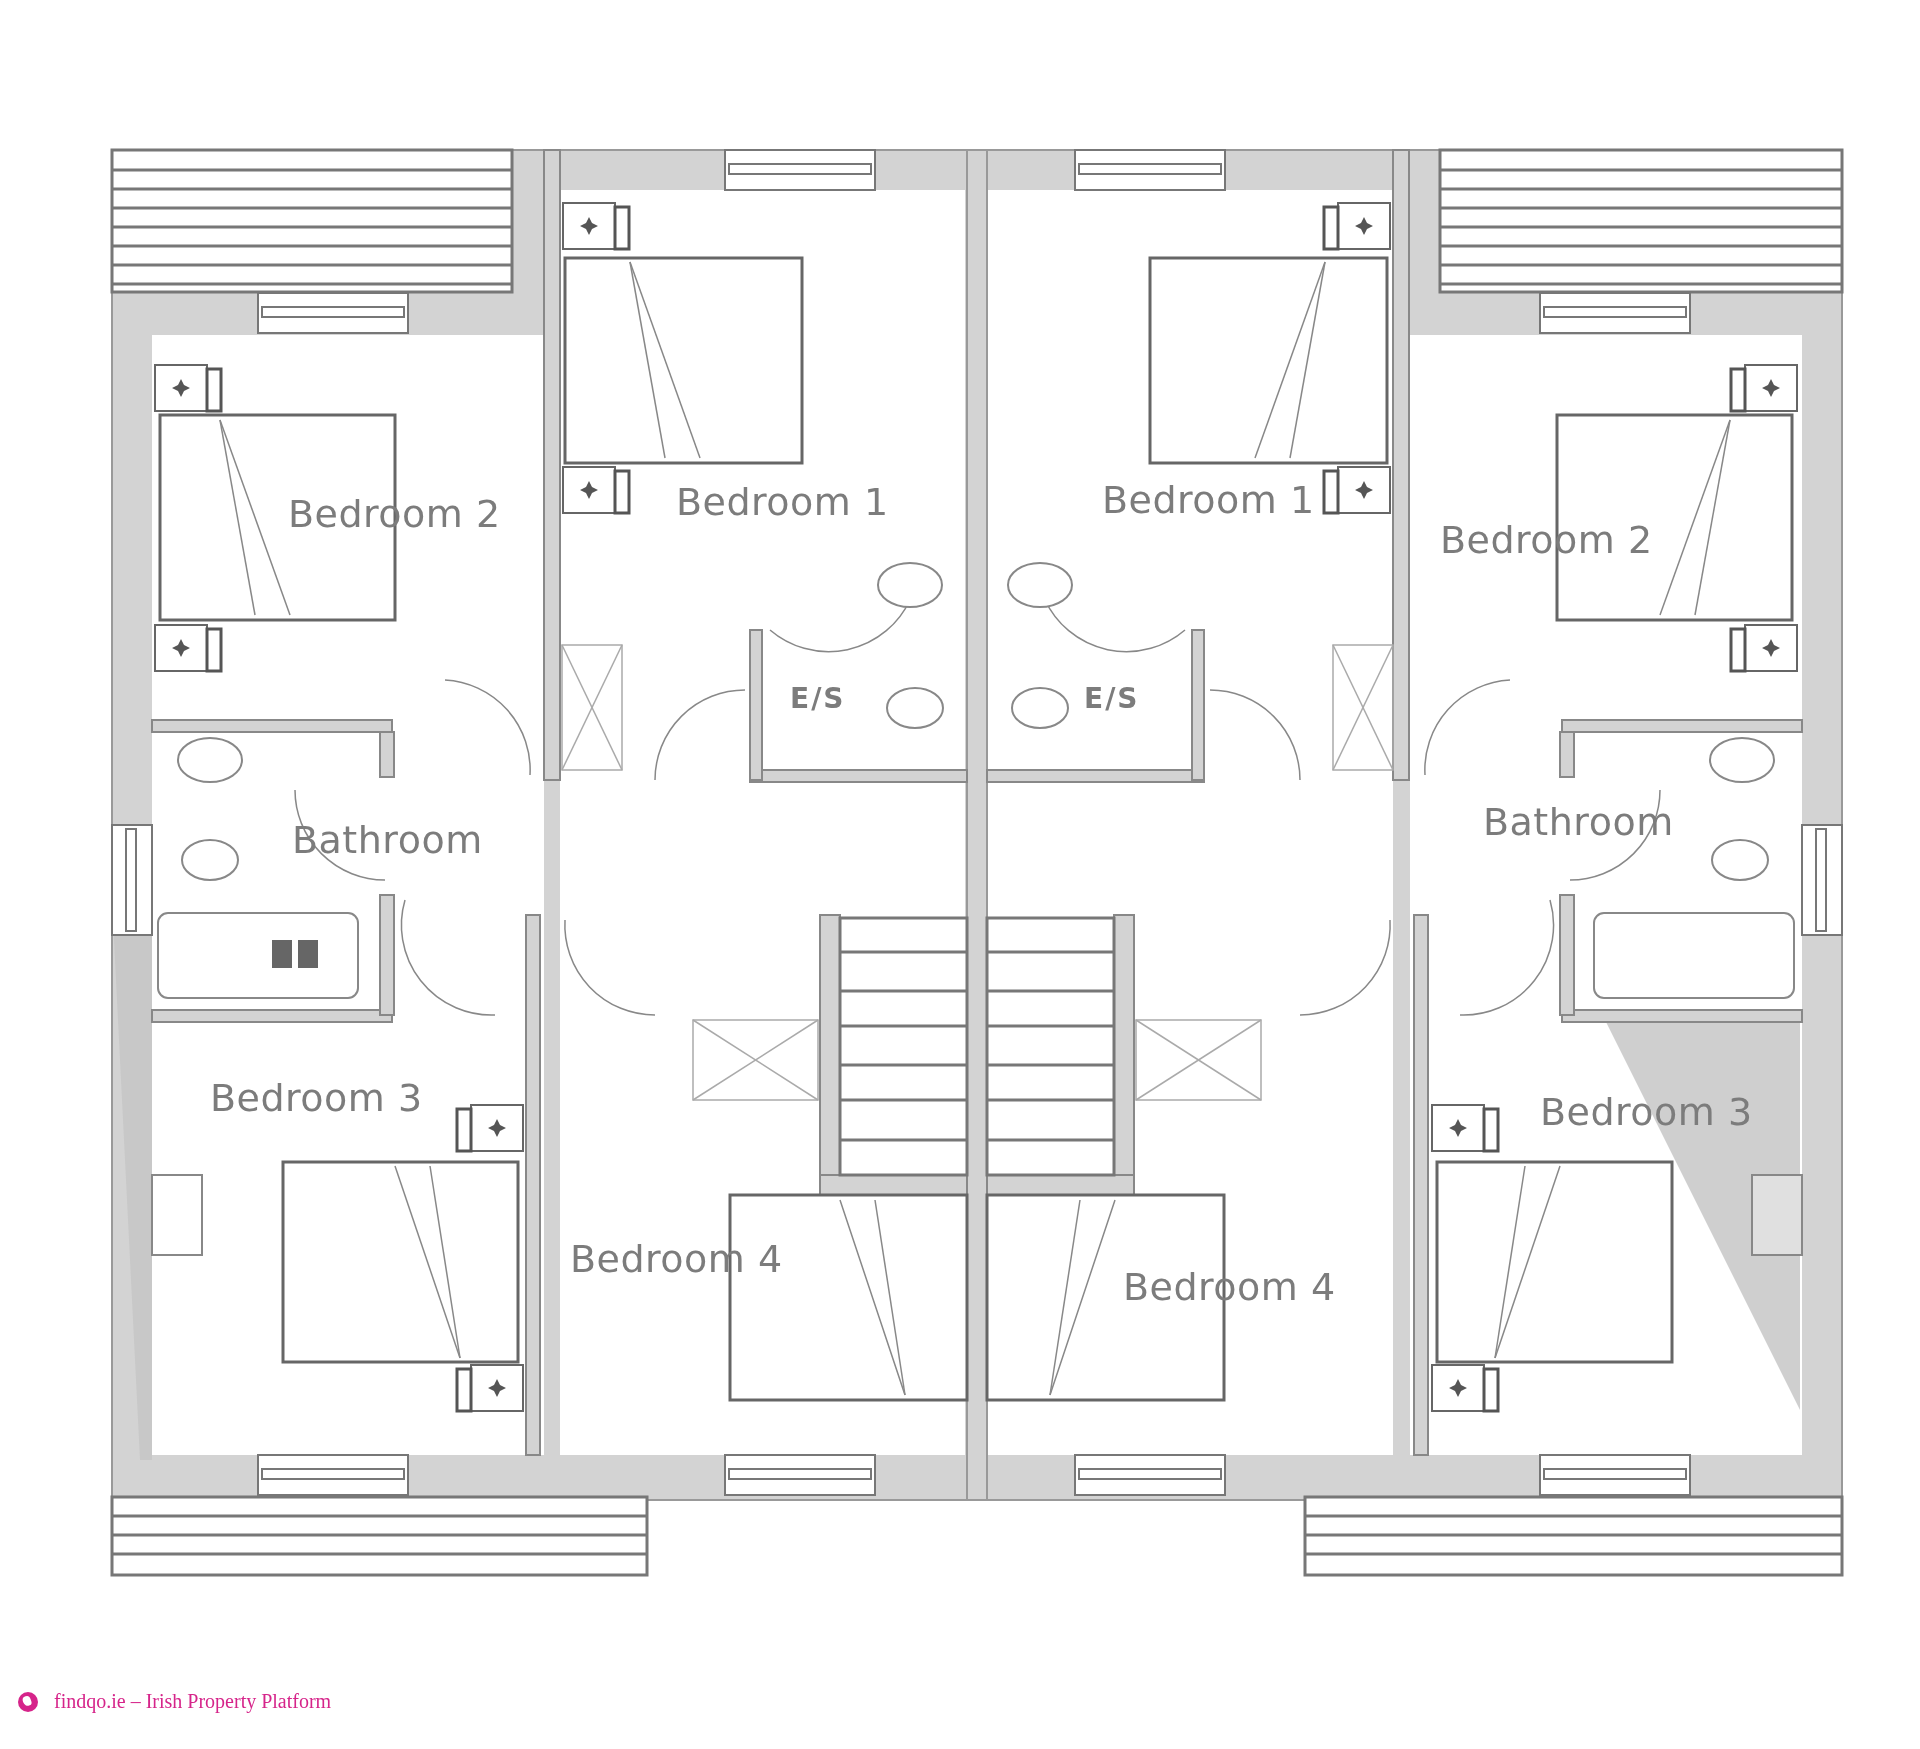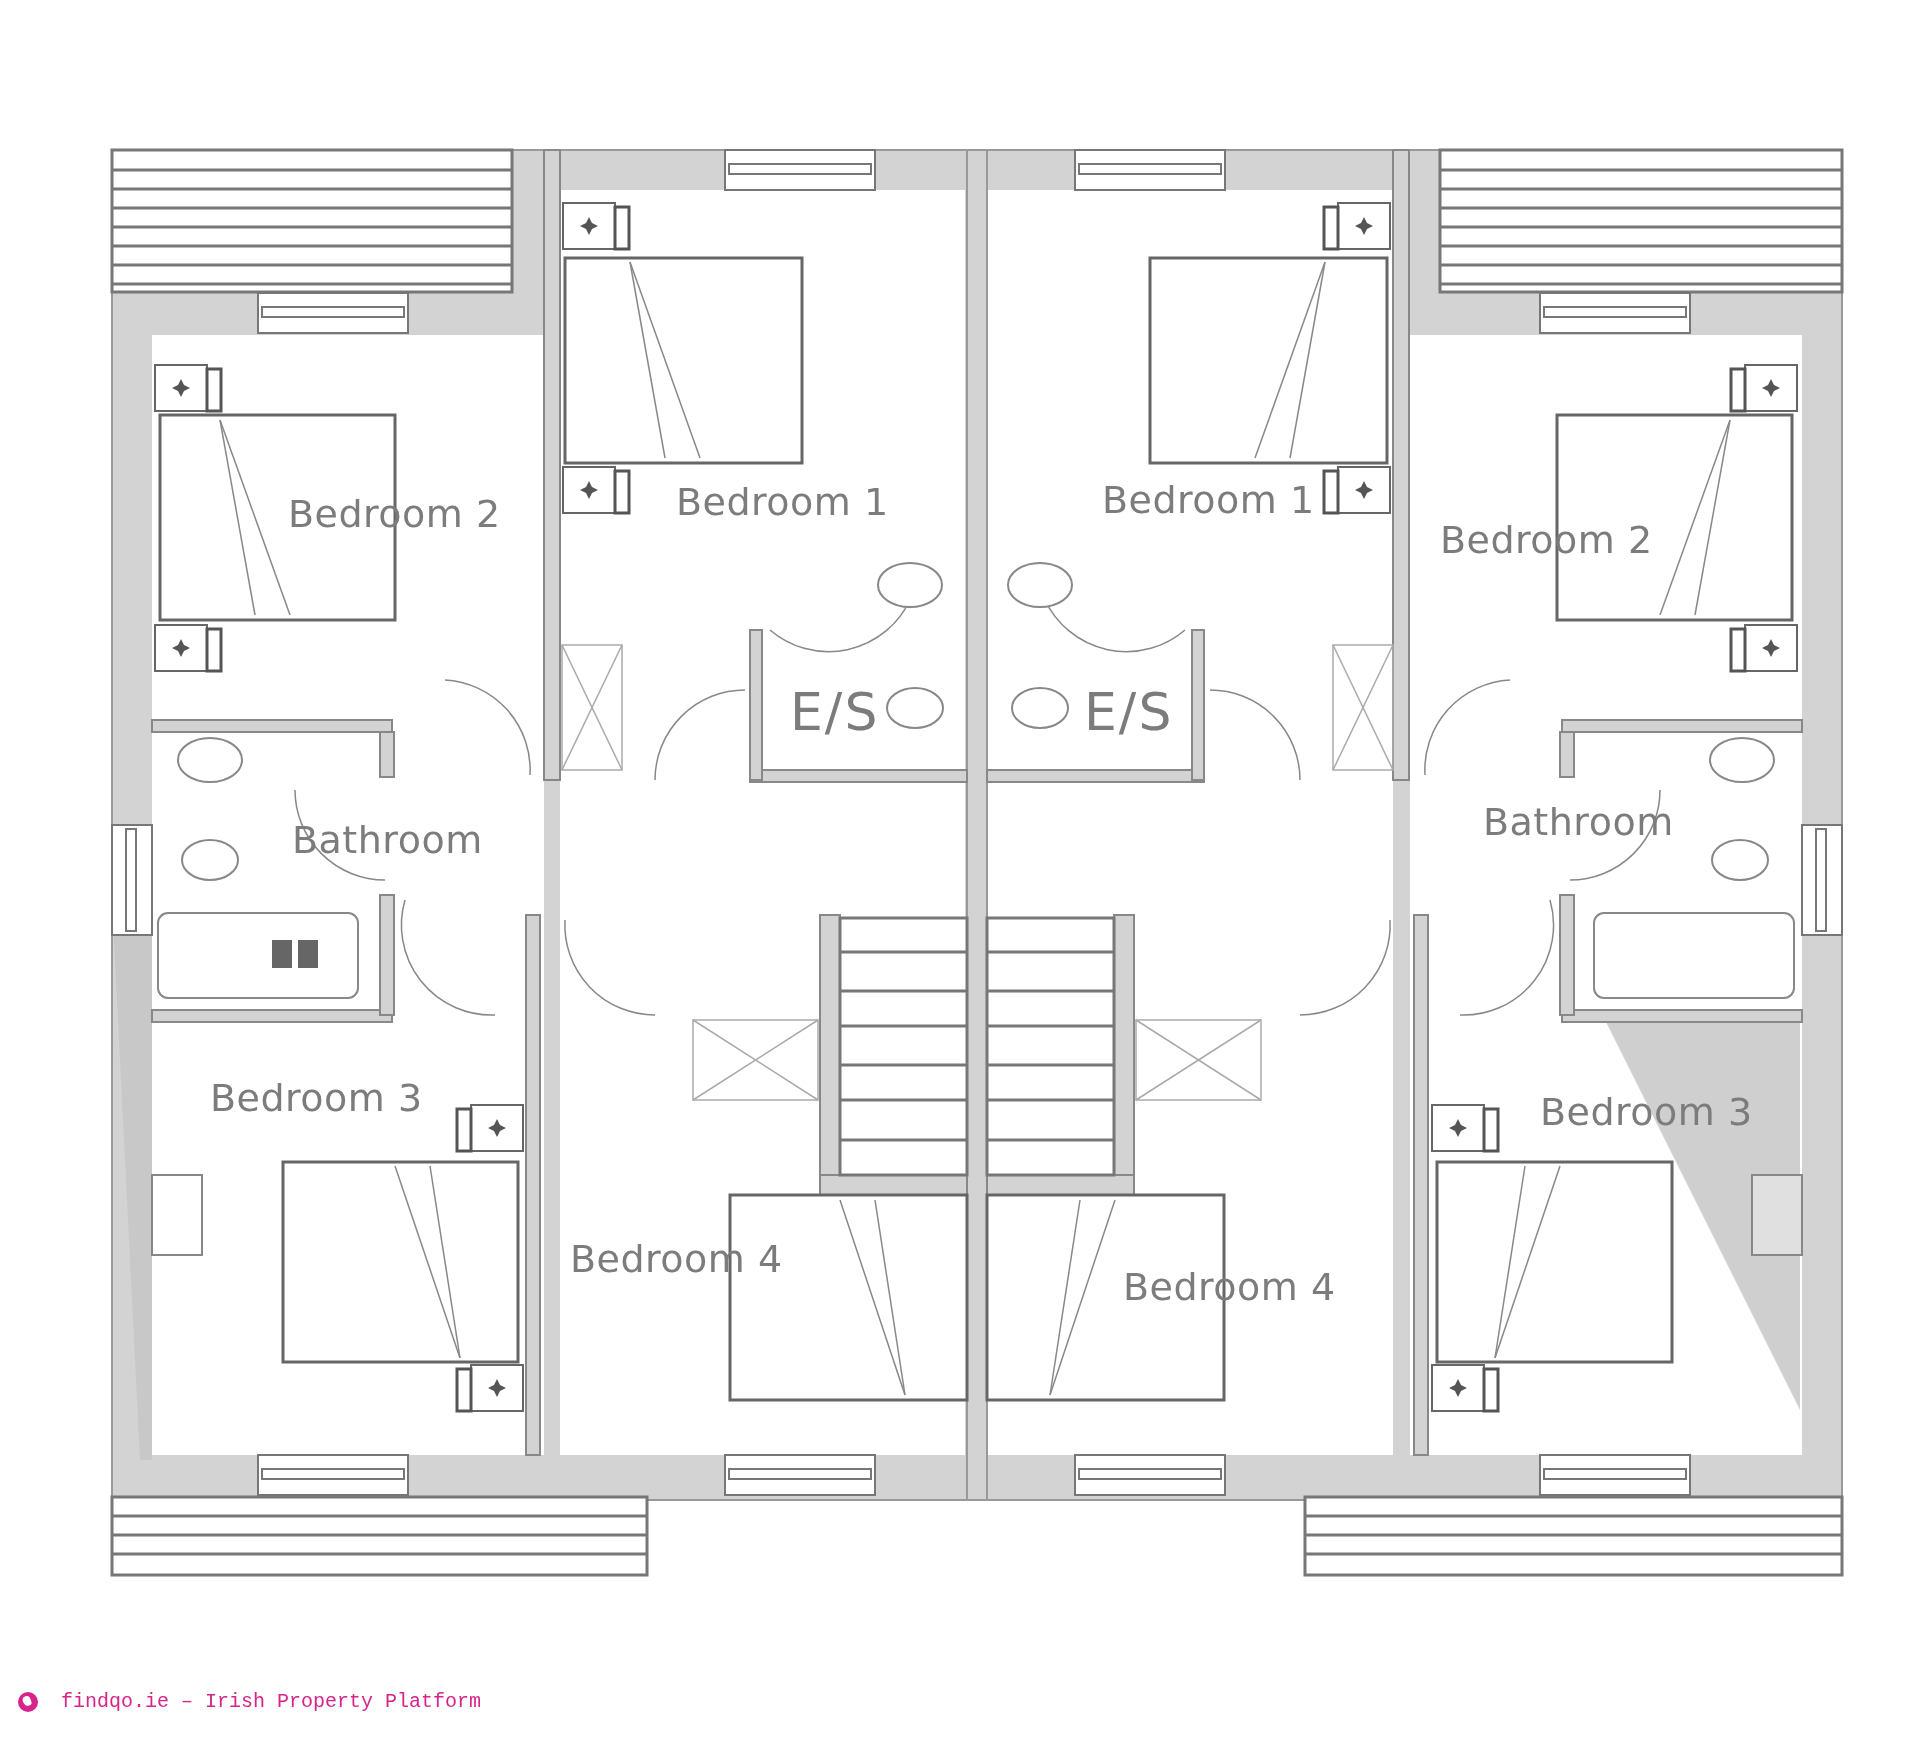--- a/index.html
+++ b/index.html
@@ -1,20 +1,20 @@
 <!DOCTYPE html>
 <html><head>
 <meta charset="utf-8">
 <style>
   html, body { margin:0; padding:0; background:#ffffff; }
   body { width:1920px; height:1749px; position:relative; overflow:hidden; font-family:"DejaVu Sans", sans-serif; }
   #plan { position:absolute; left:0; top:0; width:1920px; height:1749px; }
   .room-label { position:absolute; color:#7c7c7c; font-family:"DejaVu Sans", sans-serif; font-size:38px; letter-spacing:0.5px; white-space:nowrap; }
-  .room-label.es { font-size:52px; letter-spacing:2px; }
-  .footer { position:absolute; left:18px; top:1690px; display:flex; align-items:center; gap:23px; color:#d6248a; font-family:Liberation Mono, monospace; font-size:20px;justify-content:center; }
+  .room-label.es { font-size:28px; letter-spacing:2px;font-weight:bold; }
+  .footer { position:absolute; left:18px; top:1690px; display:flex; align-items:center; gap:16px; color:#d6248a; font-family:Liberation Serif, serif; font-size:20px;justify-content:center; }
   .footer .globe { width:20px; height:20px; border-radius:50%; background:#d6248a; position:relative; }
   .footer .globe:after { content:""; position:absolute; left:5px; top:4px; width:8px; height:10px; border-radius:50% 50% 40% 60%; background:#fff; transform:rotate(-20deg); }
 </style>
 </head>
 <body>
 
 <svg id="plan" viewBox="0 0 1920 1749" xmlns="http://www.w3.org/2000/svg">
   <defs>
     <g id="nightstand">
       <rect x="0" y="0" width="52" height="46" fill="#fff" stroke="#666" stroke-width="2"></rect>

